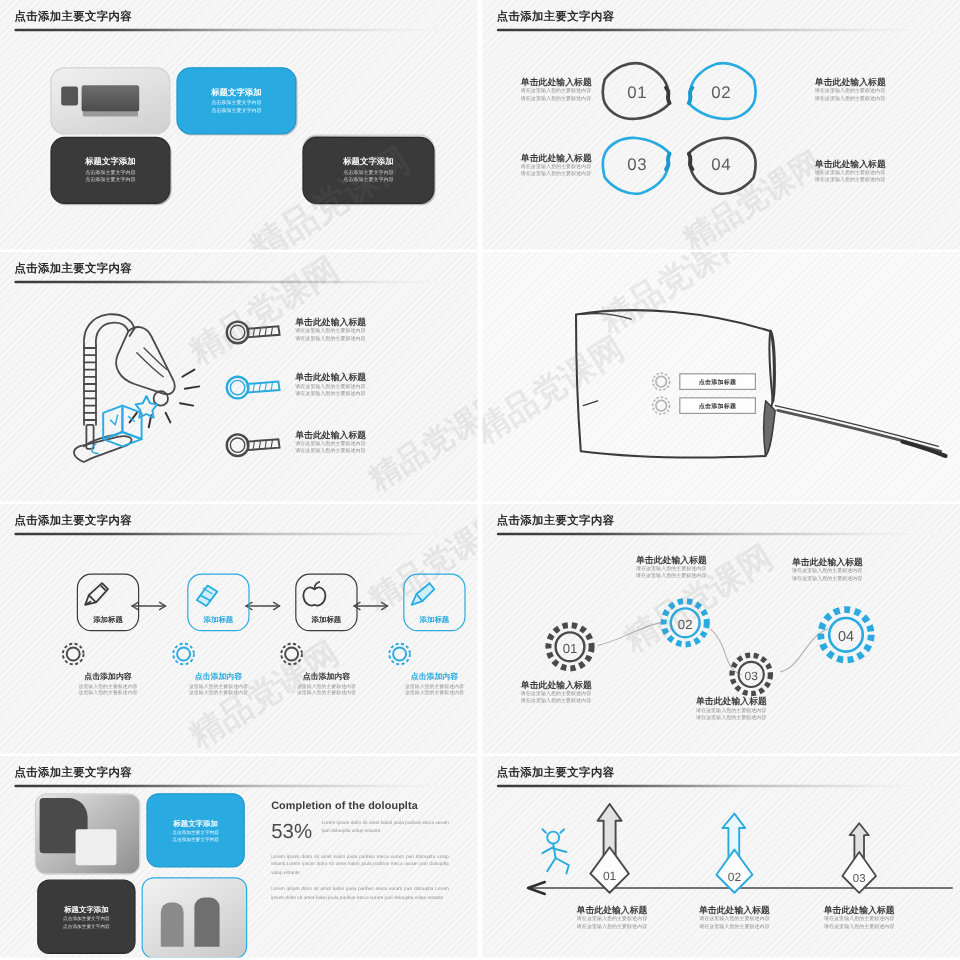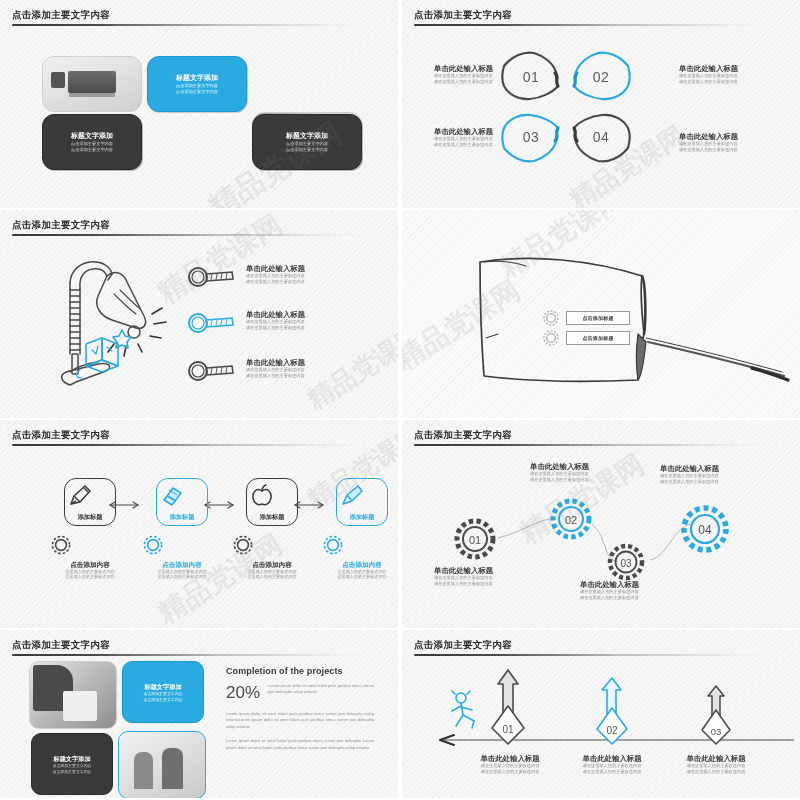--- a/index.html
+++ b/index.html
@@ -650,23 +650,23 @@
       <div class="cs">点击添加主要文字内容</div>
     </div>
     <div class="mini dark" style="left:31px;top:103px;width:82px;height:62px;">
       <div class="ct">标题文字添加</div>
       <div class="cs">点击添加主要文字内容</div>
       <div class="cs">点击添加主要文字内容</div>
     </div>
     <div class="mini ph-team" style="left:118px;top:101px;width:88px;height:68px;border:1.4px solid #29abe2;"></div>
 
     <div class="rt">
-      <h3>Completion of the projects</h3>
+      <h3>Completion of the dolouplta</h3>
       <div style="display:flex;gap:8px;margin-top:7px;align-items:flex-start;">
-        <div class="pct">20%</div>
+        <div class="pct">53%</div>
         <div class="lor" style="flex:1;">Lorem ipsum dolro sit amet kalori joula paribus eteca vuram pari dolouplta volup estante</div>
       </div>
       <div class="lor" style="margin-top:8px;">Lorem ipsum dolro sit amet kalori joula paribus eteca vuram pari dolouplta volup estanti,Lorem ipsum dolro sit amet kalori joula paribus eteca vuram pari dolouplta volup estante</div>
       <div class="lor" style="margin-top:8px;">Lorem ipsum dolro sit amet kalori joula paribus eteca vuram pari dolouplta Lorem ipsum dolro sit amet kalori joula paribus eteca vuram pari dolouplta volup estante</div>
     </div>
   </div>
 
   <div class="slide s8">
     <div class="hdr">
       <div class="hdr-title">点击添加主要文字内容</div>

